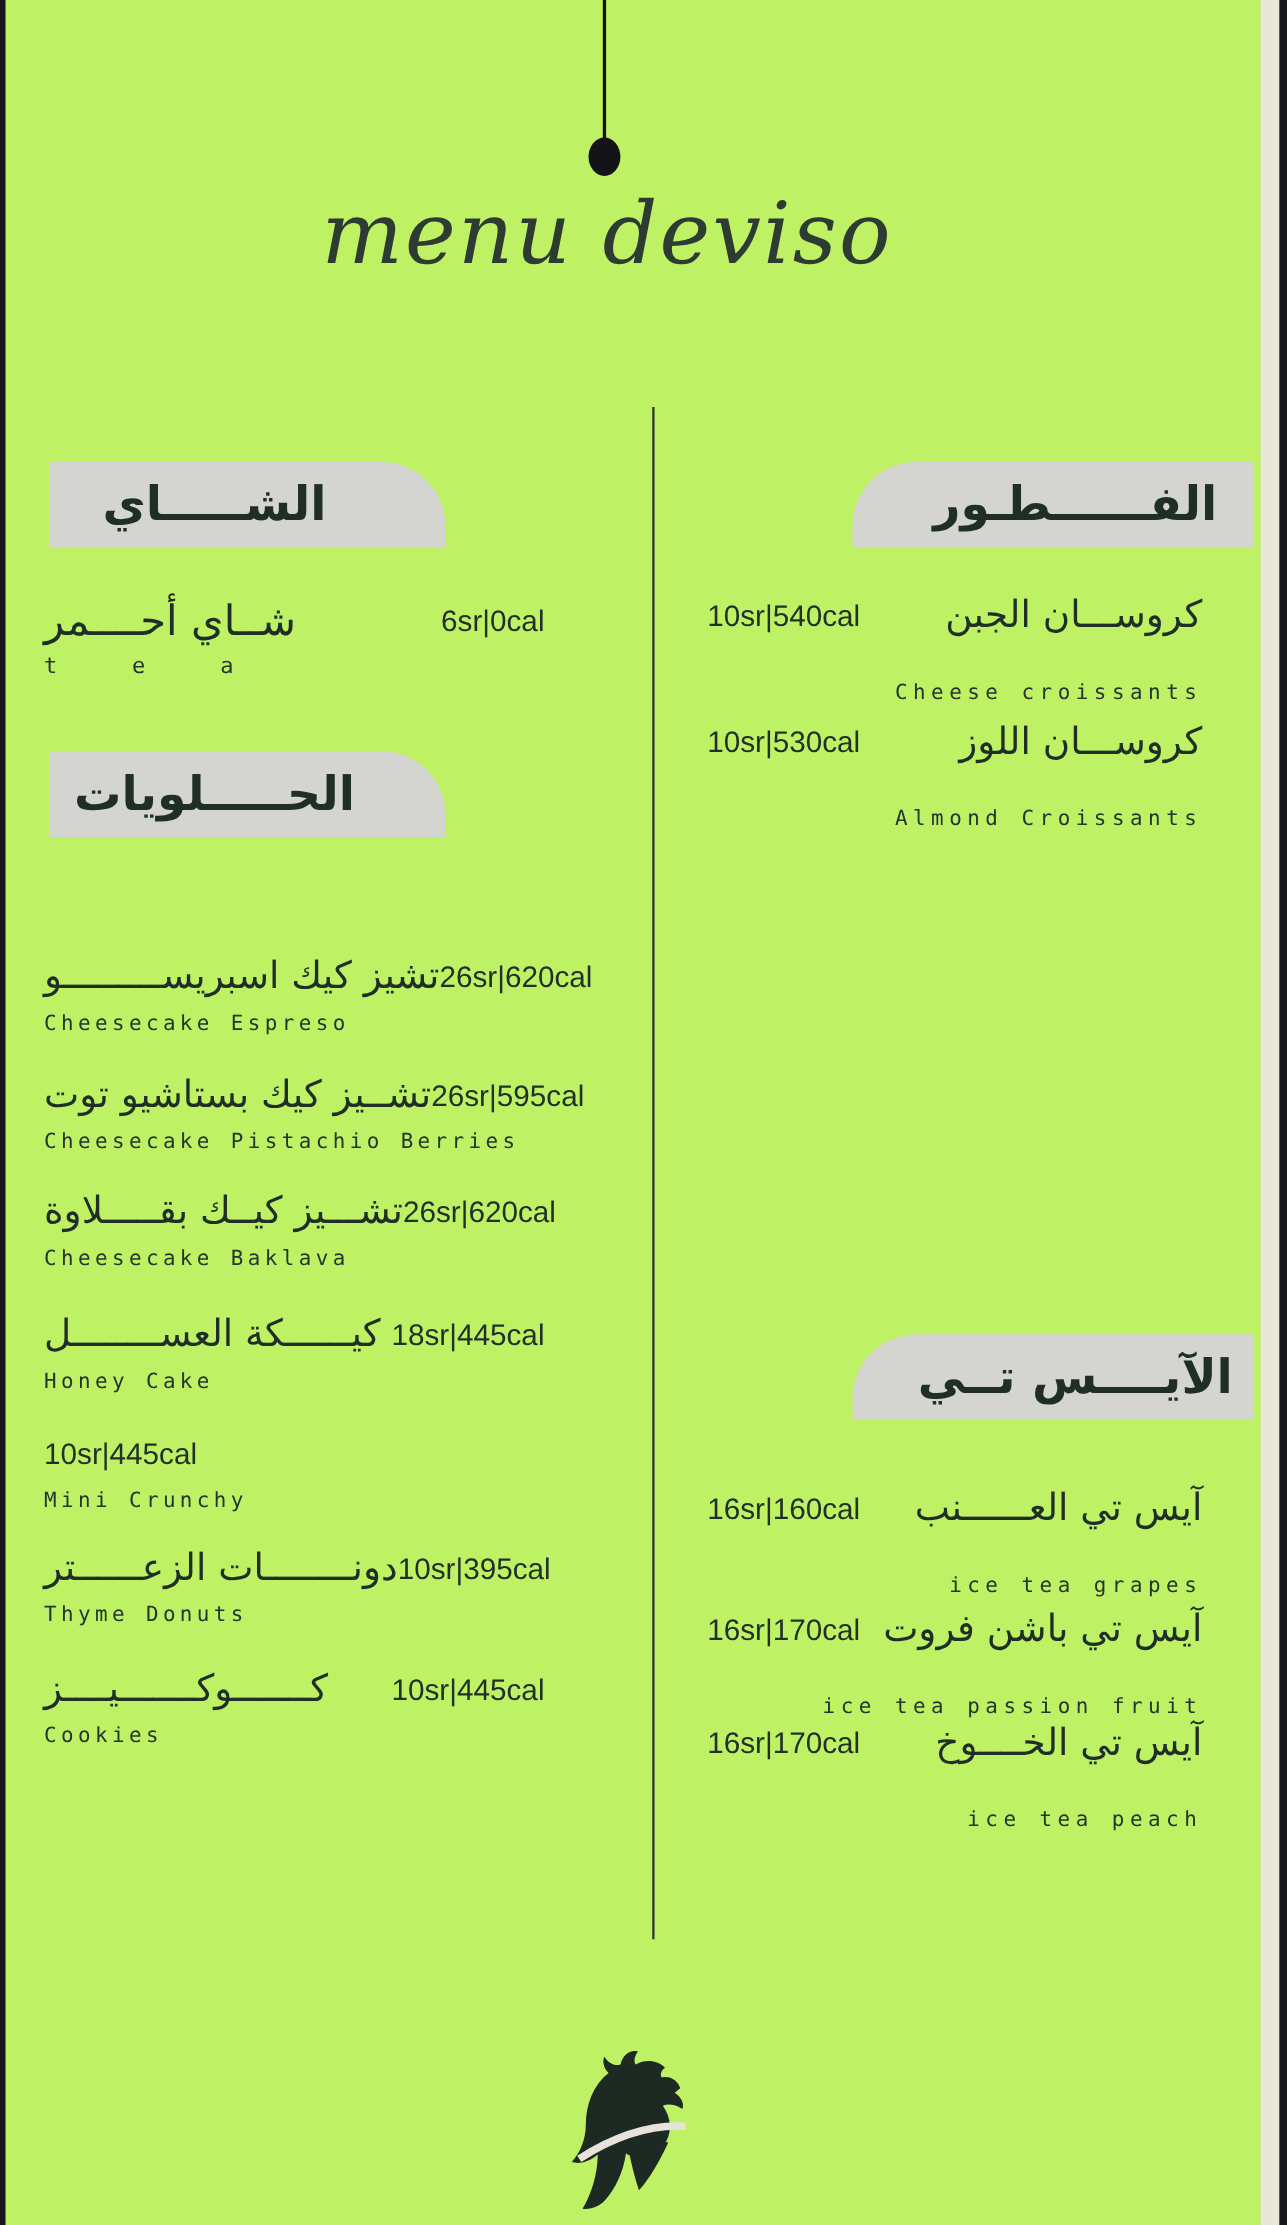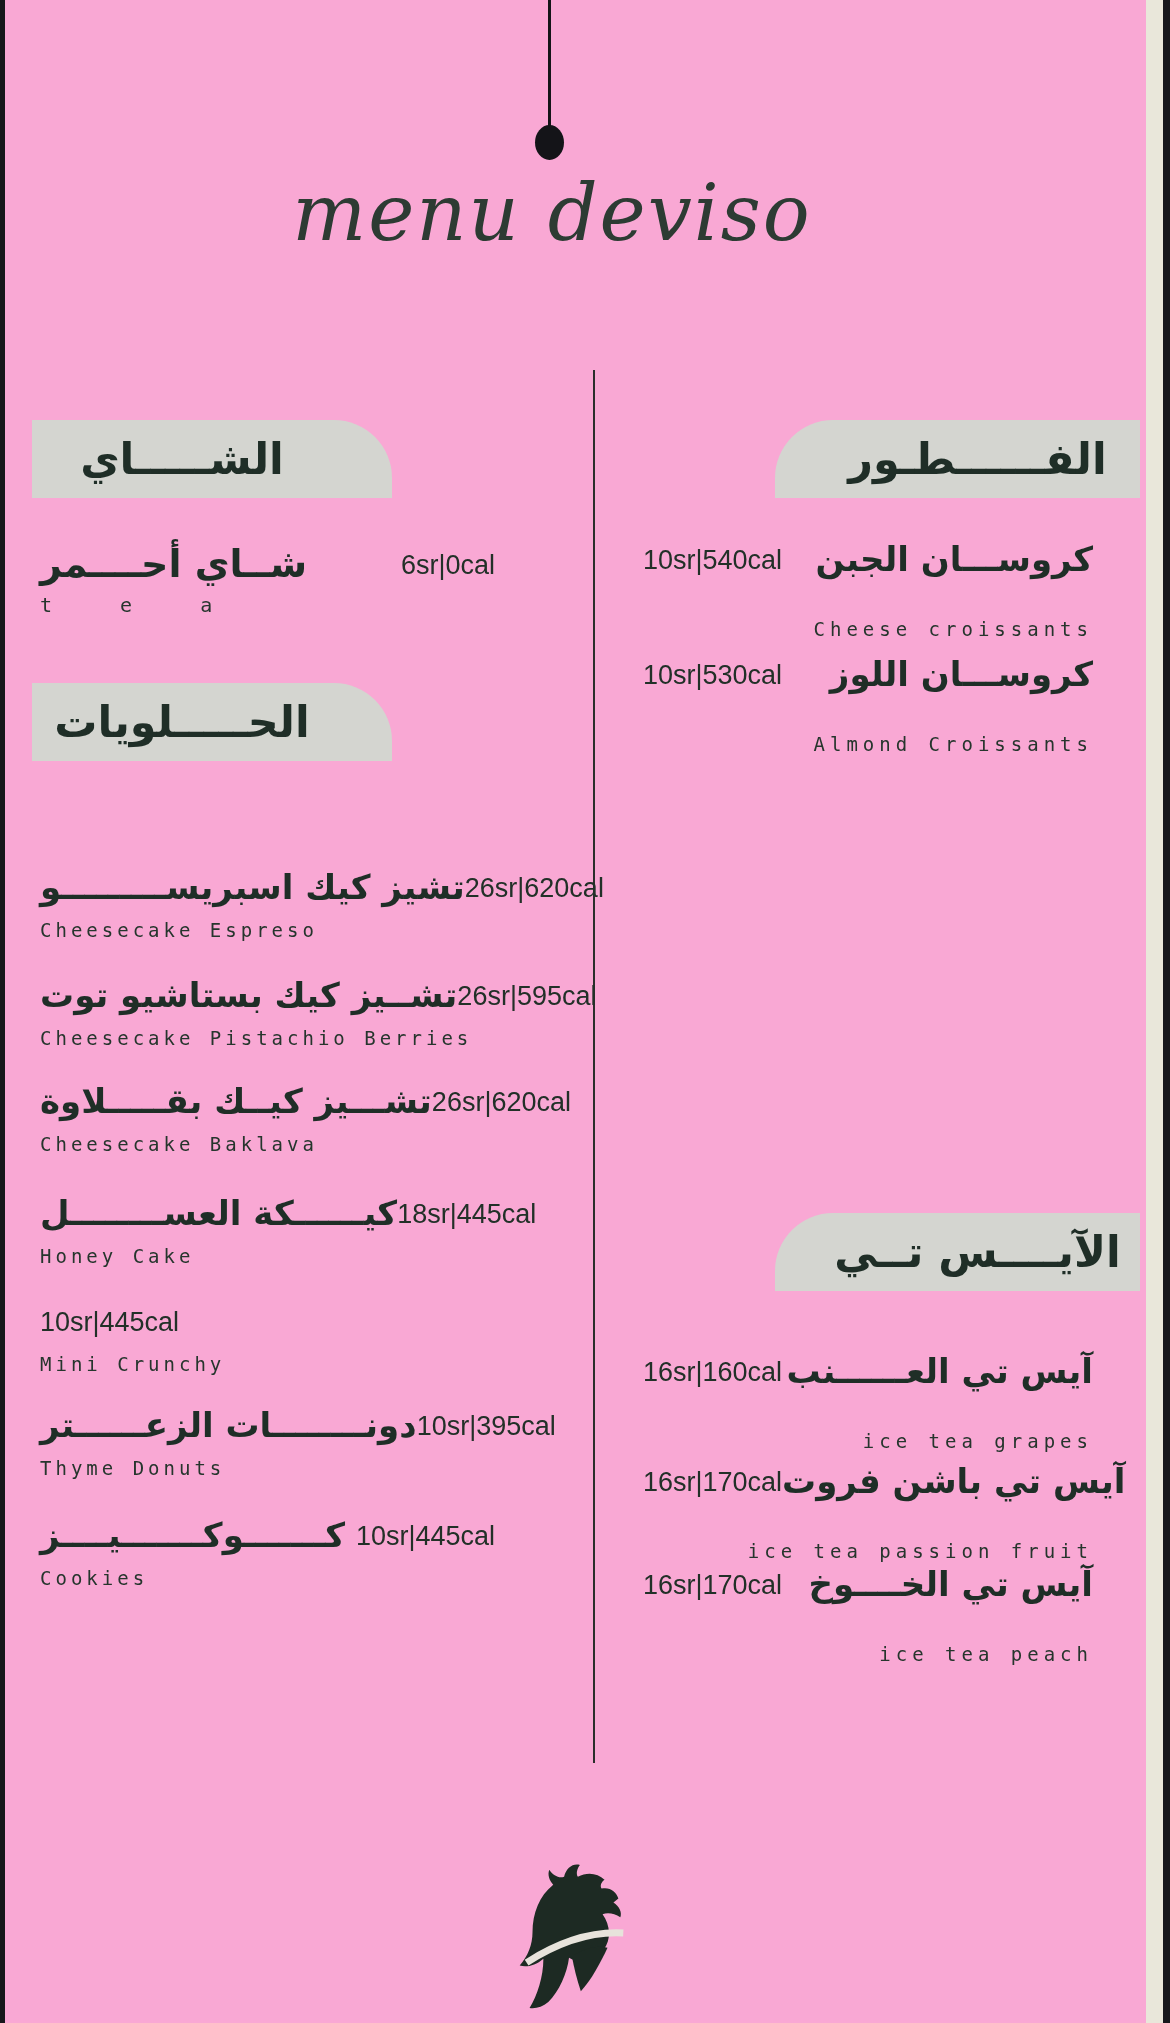--- a/index.html
+++ b/index.html
@@ -1,18 +1,18 @@
 <!DOCTYPE html>
 <html lang="en"><head>
 <meta charset="utf-8">
 <style>
   html,body { margin:0; padding:0; background:#e7e3db; }
   .canvas {
     position:relative; width:1170px; height:2023px;
-    background:#f9a8d4; overflow:hidden;
+    background:#bef264; overflow:hidden;
     font-family:"DejaVu Sans", sans-serif; color:#1f2e27;
   }
   
   .edge-strip { position:absolute; top:0; left:1146px; width:18px; height:100%; background:#e9e7da; }
   .edge-bar { position:absolute; top:0; height:100%; background:#17171b; }
   .edge-bar.left { left:0; width:5px; }
   .edge-bar.right { right:0; width:7px; }
 
   
   .plumb-line { position:absolute; left:548px; top:0; width:3px; height:128px; background:#141418; }
@@ -24,28 +24,28 @@
     font-size:78px; color:#2d3b33; letter-spacing:2px;
   }
 
   .divider { position:absolute; left:593px; top:370px; width:2px; height:1393px; background:#2b2d2b; }
 
   .badge {
     position:absolute; height:78px; background:#d4d5d0; color:#1f2e27;
     display:flex; align-items:center; justify-content:center;
     font-weight:bold; font-size:43px; box-sizing:border-box; white-space:nowrap;
   }
-  .badge-left  { left:32px;  width:360px; border-radius:0 58px 0 0; padding-right:60px; }
+  .badge-left  { left:45px;  width:360px; border-radius:0 58px 0 0; padding-right:60px; }
   .badge-right { left:775px; width:365px; border-radius:58px 0 0 0; padding-left:40px; }
 
   .row { position:absolute; }
   .row-left  { left:40px;  width:455px; }
   .row-right { left:612px; width:481px; }
   .row-main { display:flex; justify-content:space-between; align-items:center; min-height:44px; }
-  .name-ar { font-weight:bold; font-size:34px; line-height:1.15; direction:rtl; white-space:nowrap; }
+  .name-ar { font-weight:normal; font-size:34px; line-height:1.15; direction:rtl; white-space:nowrap; }
   .row-tea .name-ar { font-size:38px; }
   .price {
     font-family:"Liberation Sans", sans-serif; font-size:27px; color:#223028;
     white-space:nowrap; text-align:right;
   }
   .row-left .price  { min-width:128px; }
   .row-right .price { min-width:170px; }
   .name-en {
     font-family:"DejaVu Sans Mono", monospace; font-size:19px; color:#26352d;
     letter-spacing:4px; margin-top:9px; white-space:nowrap;

